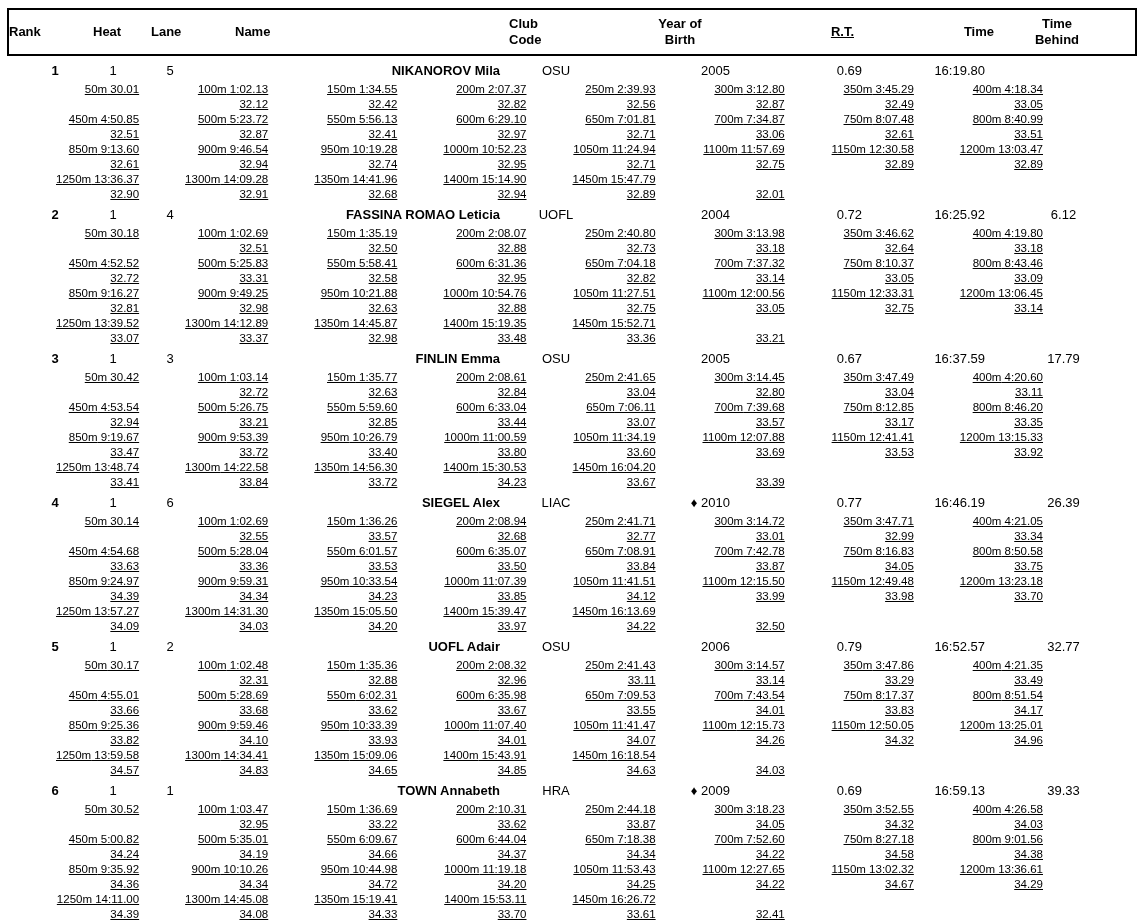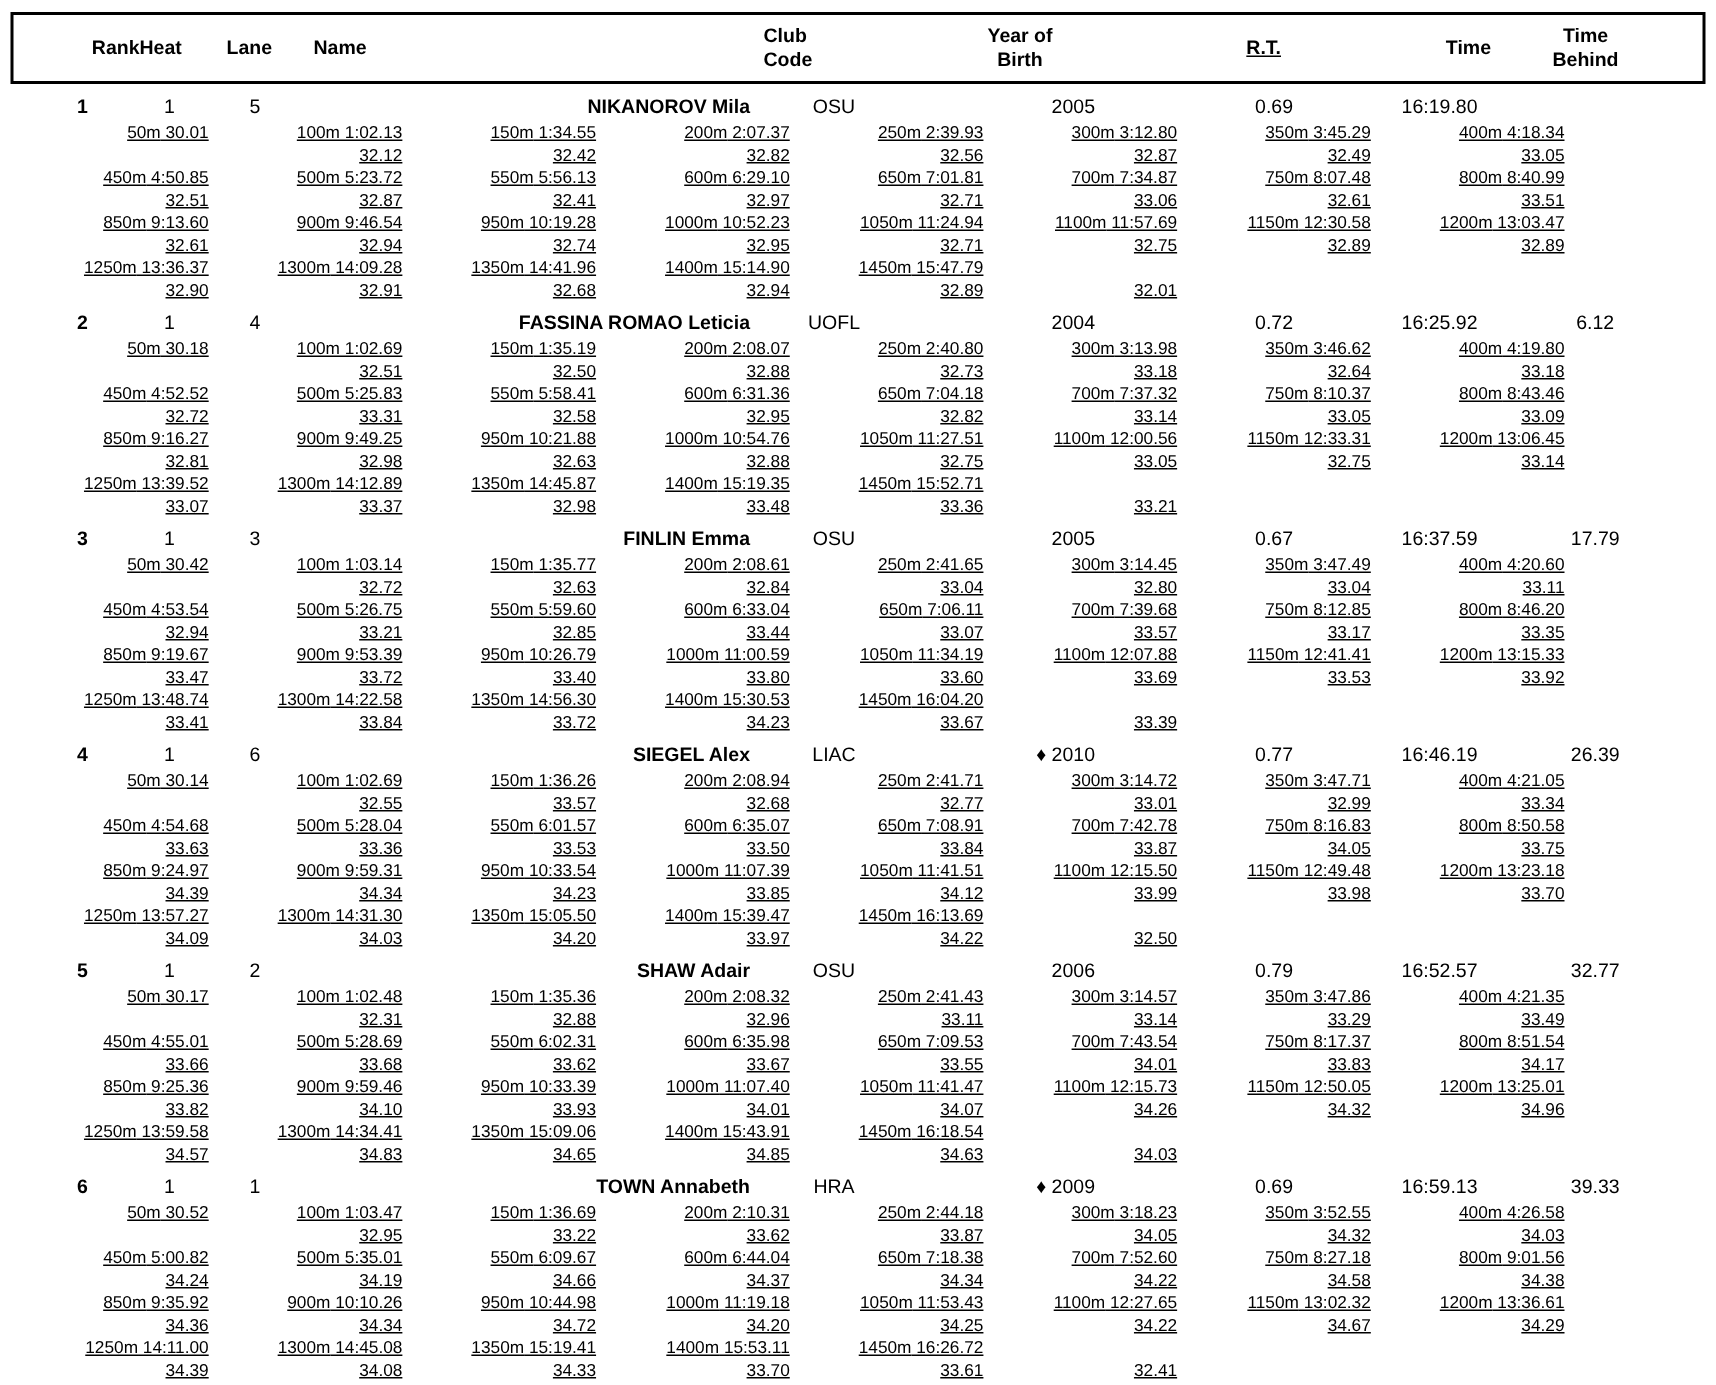--- a/index.html
+++ b/index.html
@@ -21,24 +21,24 @@
     grid-template-columns:84px 58px 56px 302px 112px 128px 130px 120px 1fr;
     align-items:center;
   }
   .header-box .row9{height:100%;}
   .th{
     font-weight:bold;
     font-size:13px;
     line-height:1.25;
     white-space:pre-line;
   }
-  .th-rank{text-align:right;}
+  .th-rank{text-align:left;}
   .th-heat{text-align:center;padding-right:30px;}
   .th-lane{text-align:center;padding-right:26px;}
-  .th-name{text-align:left;padding-left:2px;}
+  .th-name{text-align:left;padding-left:2px;margin-left:26px;}
   .th-club{text-align:left;}
   .th-yob{text-align:center;padding-right:10px;}
   .th-rt{text-align:right;padding-right:25px;text-decoration:underline;}
   .th-time{text-align:right;padding-right:5px;}
   .th-behind{text-align:center;padding-right:20px;}
 
   .results-body{margin-top:3px;}
   .swimmer-block{margin-top:1px;}
   .main-row{height:23px;font-size:13px;}
   .cell{white-space:nowrap;}
@@ -682,21 +682,21 @@
           <div class="split-time"></div>
           <div class="split-lap"></div>
         </div>
       </div>
     </div>
     <div class="swimmer-block">
       <div class="row9 main-row">
         <div class="cell rank">5</div>
         <div class="cell heat">1</div>
         <div class="cell lane">2</div>
-        <div class="cell name">SHAW Adair</div>
+        <div class="cell name">UOFL Adair</div>
         <div class="cell club">OSU</div>
         <div class="cell yob">2006</div>
         <div class="cell rt">0.79</div>
         <div class="cell time">16:52.57</div>
         <div class="cell behind">32.77</div>
       </div>
       <div class="splits-row">
         <div class="split-cell">
           <div class="split-time"><span>50m</span>&nbsp;30.17</div>
           <div class="split-lap"></div>

